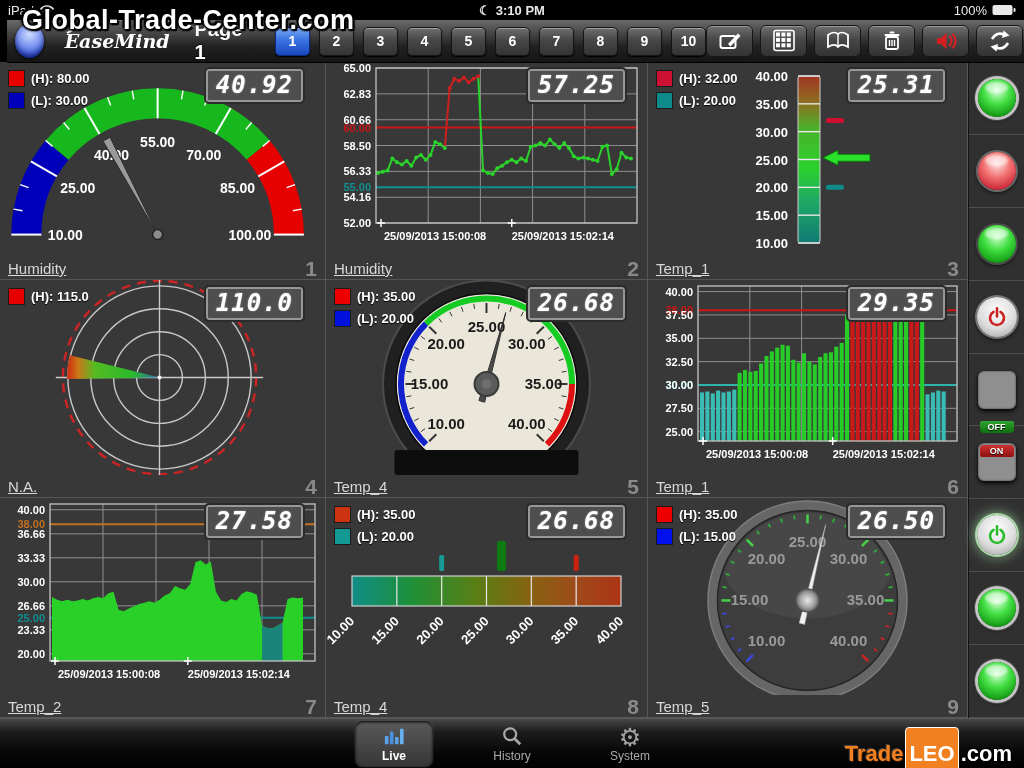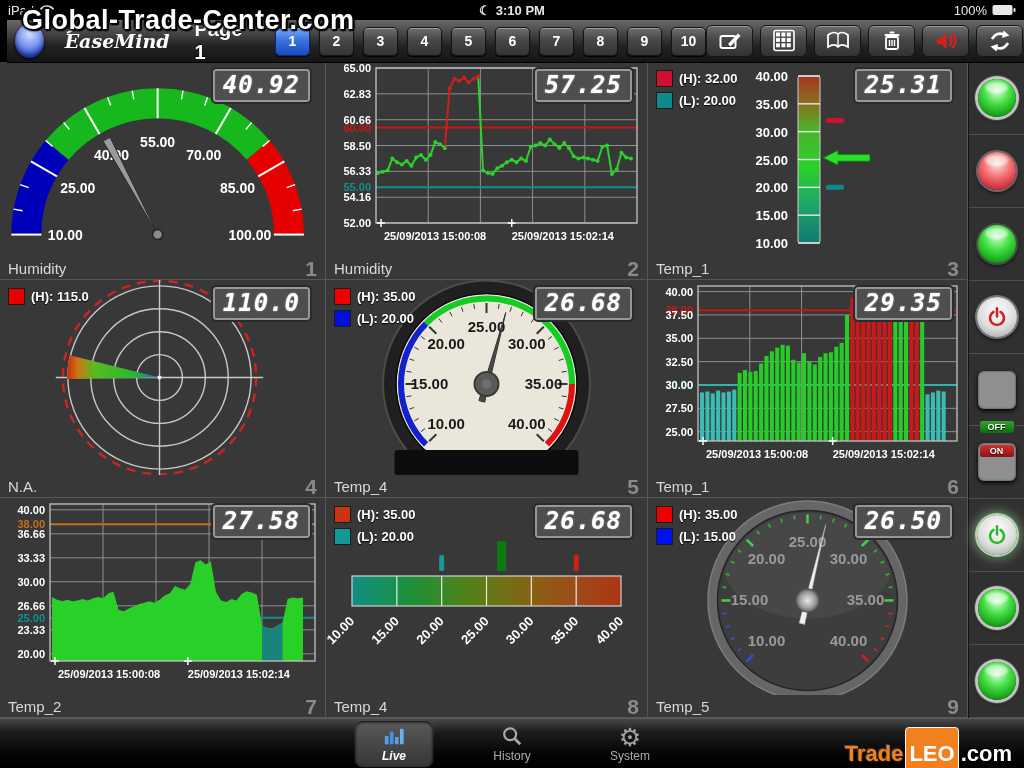--- a/index.html
+++ b/index.html
@@ -35,27 +35,27 @@
   .action-btn svg{width:24px;height:24px;}
   
   .panels-grid{position:absolute;left:0;top:62px;width:968px;height:656px;display:grid;
     grid-template-columns:326px 322px 320px;grid-template-rows:218px 218px 220px;}
   .panel{position:relative;background:#383838;border-right:1px solid #565656;border-bottom:1px solid #565656;
     overflow:hidden;box-sizing:border-box;}
   .panel-body{position:absolute;left:0;top:0;right:0;bottom:22px;}
   .panel-svg{display:block;}
   .panel-footer{position:absolute;left:0;right:0;bottom:0;height:22px;display:flex;
     justify-content:space-between;align-items:flex-end;padding:0 8px;}
-  .panel-title{color:#d8d8d8;font-size:15px;line-height:20px;}
+  .panel-title{color:#d8d8d8;font-size:15px;line-height:20px;text-decoration:underline;}
   .panel-num{color:#8a8a8a;font-size:21px;font-weight:bold;line-height:20px;}
   .legend{position:absolute;top:8px;left:8px;display:flex;flex-direction:column;gap:5px;z-index:3;}
   .legend-row{display:flex;align-items:center;gap:6px;}
   .legend-swatch{width:15px;height:15px;border:1px solid #1a1a1a;}
   .legend-label{color:#fff;font-weight:bold;font-size:13px;text-shadow:0 1px 1px #000;}
-  .seg{position:absolute;top:7px;right:15px;z-index:3;background:#4e4e4e;border:2px solid #979797;
+  .seg{position:absolute;top:7px;right:22px;z-index:3;background:#4e4e4e;border:2px solid #979797;
     outline:2px solid #2b2b2b;border-radius:3px;color:#fff;
     font-family:"DejaVu Sans Mono",monospace;font-style:italic;font-weight:bold;font-size:24px;
     line-height:27px;padding:1px 8px;letter-spacing:1px;text-shadow:0 0 2px rgba(255,255,255,.5);}
   
   .panel-svg text{font-family:"Liberation Sans",sans-serif;}
   .tick{font-size:11px;font-weight:bold;}
   .glabel{font-size:14px;font-weight:bold;}
   .glabel2{font-size:13px;font-weight:bold;}
   .glabelDark{font-size:15px;font-weight:bold;}
   
@@ -82,21 +82,21 @@
   .sbtn.switch-on .sw-cap{border-radius:2px 2px 4px 4px;background:linear-gradient(#c8c8c8,#8f8f8f);}
   .sw-face{flex:1;display:flex;justify-content:center;}
   .sw-face.green{border-radius:2px 2px 4px 4px;background:linear-gradient(#2fa42f,#0f6f0f);align-items:flex-end;}
   .sw-face.red{border-radius:4px 4px 2px 2px;background:linear-gradient(#d03030,#8f1212);align-items:flex-start;}
   .sw-face span{color:#fff;font-size:9px;font-weight:bold;text-shadow:0 1px 1px #000;line-height:12px;}
   
   .tab-bar{position:absolute;left:0;top:718px;width:1024px;height:50px;
     background:linear-gradient(#474747,#1d1d1d 26%,#060606 70%,#000);
     border-top:1px solid #5a5a5a;box-sizing:border-box;display:flex;align-items:center;justify-content:center;gap:40px;z-index:5;}
   .tab-item{width:78px;height:46px;display:flex;flex-direction:column;align-items:center;justify-content:center;cursor:pointer;border-radius:8px;}
-  .tab-item.active{background:linear-gradient(#5a5a5a,#353535);box-shadow:inset 0 1px 3px #000,0 0 1px #888;font-style:italic;}
+  .tab-item.active{background:linear-gradient(#5a5a5a,#353535);box-shadow:inset 0 1px 3px #000,0 0 1px #888;}
   .tab-icon{height:24px;display:flex;align-items:center;justify-content:center;}
   .tab-label{font-size:12px;color:#aaa;}
   .tab-item.active .tab-label{color:#fff;font-weight:bold;}
   .gear-glyph{font-size:25px;color:#a2a2a2;line-height:22px;}
   
   .wm-top{position:absolute;left:22px;top:5px;font-size:27px;font-weight:bold;color:#fff;letter-spacing:.5px;z-index:50;
     text-shadow:-2px 0 2px #000,2px 0 2px #000,0 -2px 2px #000,0 2px 2px #000,-2px -2px 1px #000,2px 2px 1px #000;}
   .wm-bottom{position:absolute;right:12px;top:727px;z-index:60;font-weight:bold;font-size:22px;display:flex;align-items:center;}
   .wm-trade{color:#f08020;text-shadow:1px 1px 0 #3a1a00,-1px -1px 1px rgba(255,255,255,.25);}
   .wm-leo{color:#fff;background:#f08020;border-radius:4px;padding:15px 3px;margin:0 2px;border:1px solid #fff;line-height:22px;}
@@ -234,20 +234,30 @@
             <text x="65.375" y="177.575" fill="#fff" text-anchor="middle" class="glabel">10.00</text>
             <text x="77.73415650088553" y="131.45" fill="#fff" text-anchor="middle" class="glabel">25.00</text>
             <text x="111.50000000000003" y="97.68415650088552" fill="#fff" text-anchor="middle" class="glabel">40.00</text>
             <text x="157.625" y="85.32499999999999" fill="#fff" text-anchor="middle" class="glabel">55.00</text>
             <text x="203.75" y="97.68415650088552" fill="#fff" text-anchor="middle" class="glabel">70.00</text>
             <text x="237.51584349911445" y="131.45" fill="#fff" text-anchor="middle" class="glabel">85.00</text>
             <text x="249.875" y="177.575" fill="#fff" text-anchor="middle" class="glabel">100.00</text>
             <polygon points="103.01146213486861,79.0259541371273 110.0645272543813,75.25047106606031 157.625,172.575" fill="#9a9a9a" stroke="#2a2a2a" stroke-width="1"></polygon>
             <circle cx="157.625" cy="172.575" r="5" fill="#8a8a8a" stroke="#222" stroke-width="1.5"></circle>
           </svg>
+          <div class="legend">
+            <div class="legend-row">
+              <span class="legend-swatch" style="background: rgb(230, 0, 0);"></span>
+              <span class="legend-label">(H): 80.00</span>
+            </div>
+            <div class="legend-row">
+              <span class="legend-swatch" style="background: rgb(0, 0, 187);"></span>
+              <span class="legend-label">(L): 30.00</span>
+            </div>
+          </div>
           <div class="seg">40.92</div>
         </div>
         <div class="panel-footer">
           <span class="panel-title">Humidity</span>
           <span class="panel-num">1</span>
         </div>
       </div>
       <div class="panel">
         <div class="panel-body">
           <svg class="panel-svg" width="321" height="195" viewBox="0 0 321 195">

